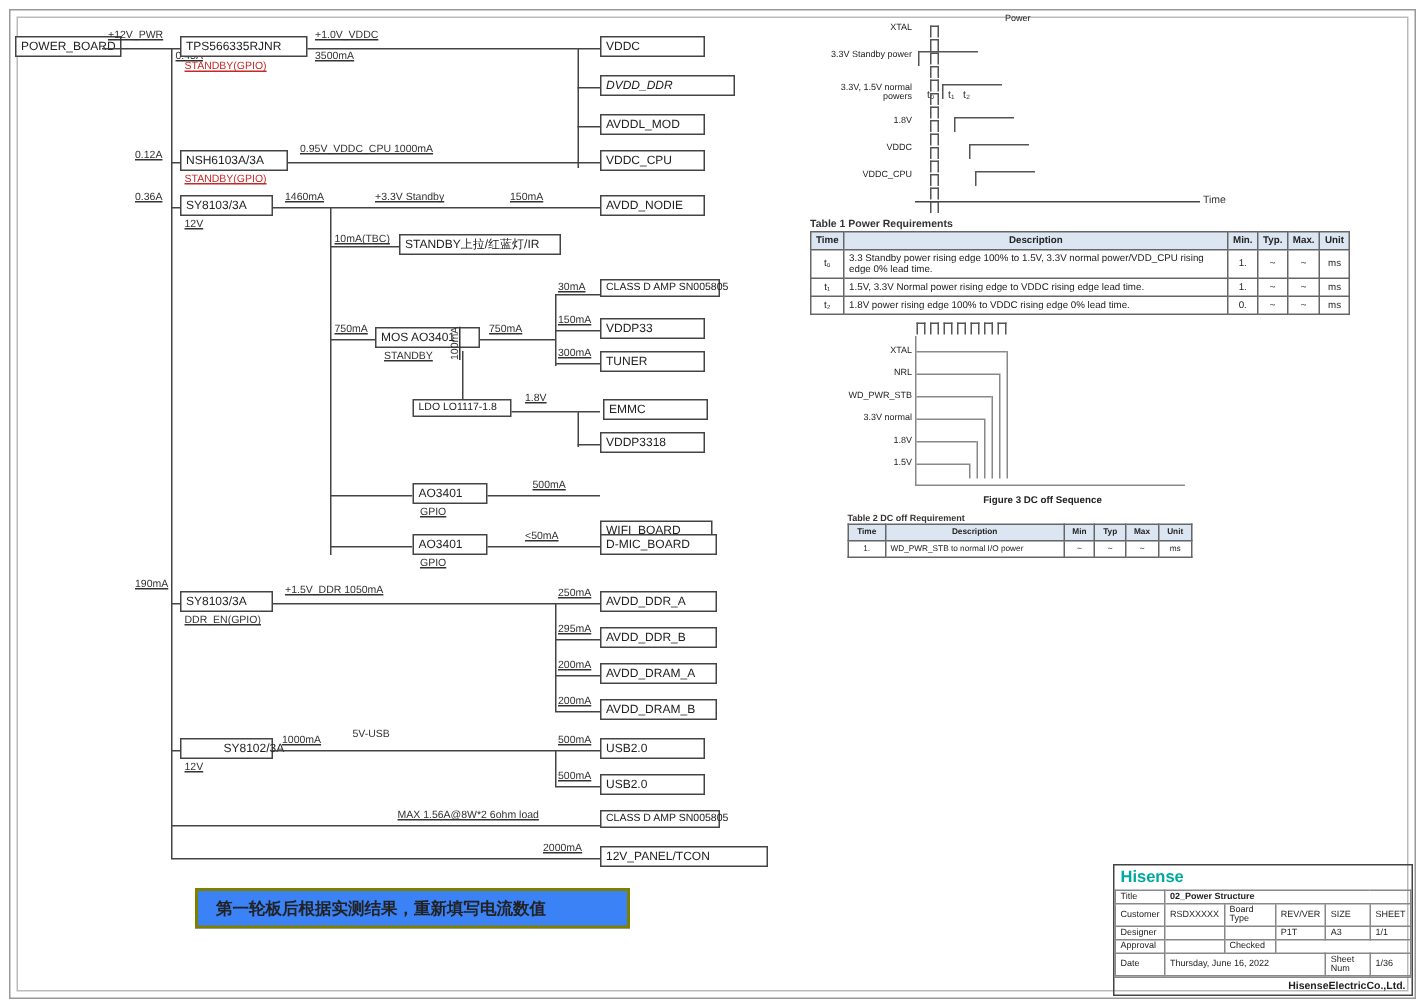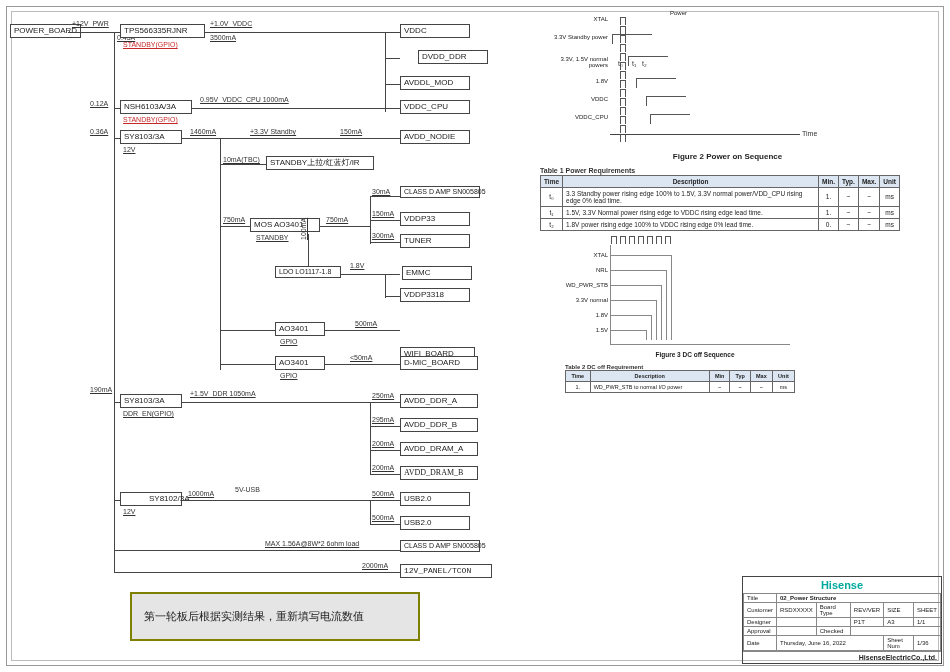--- a/index.html
+++ b/index.html
@@ -51,24 +51,24 @@
     background:#444;
   }
   .line-v {
     position:absolute;
     width:1px;
     background:#444;
   }
   .cnote {
     position:absolute;
     border:2px solid #808000;
-    background:#e5e5e5;
-    padding:15px 12px;
+    background:#3b82f6;
+    padding:4px 12px;
     font-size:11px;
-    font-weight:normal;
+    font-weight:bold;
     color:#222;
   }
   
   .rpanel { position:absolute; left:530px; top:10px; width:395px; }
   .chart-timing {
     position:relative;
     width:260px; height:130px;
     border:none;
     margin-left:20px;
   }
@@ -153,21 +153,20 @@
   .titleblock {
     position:absolute;
     right:8px; bottom:8px;
     width:200px;
     border:1px solid #444;
     font-size:6px;
   }
   .titleblock .logo {
     color:#00a99d; font-weight:bold; font-size:11px;
     padding:2px 4px;
-    text-align:center;
   }
   .titleblock table {
     width:100%; border-collapse:collapse;
   }
   .titleblock td {
     border:1px solid #888; padding:1px 3px;
   }
   .tb-footer {
     font-size:7px; font-weight:bold; text-align:right;
     padding:2px 4px;
@@ -196,21 +195,21 @@
   </div>
   <div class="lbl u red" style="left:113px; top:31px;">STANDBY(GPIO)</div>
   <div class="lbl u" style="left:200px; top:10px;">+1.0V_VDDC</div>
   <div class="lbl u" style="left:200px; top:24px;">3500mA</div>
   <div class="line-h" style="left:195px; top:22px; width:180px;"></div>
   <div class="line-v" style="left:375px; top:22px; height:80px;"></div>
 
   <div class="line-h" style="left:375px; top:22px; width:15px;"></div>
   <div class="box" style="left:390px; top:14px; width:70px;">VDDC</div>
   <div class="line-h" style="left:375px; top:48px; width:15px;"></div>
-  <div class="box" style="left:408px; top:40px; width:70px;">DVDD_DDR</div>
+  <div class="box" style="left:390px; top:40px; width:90px;font-style:italic;">DVDD_DDR</div>
   <div class="line-h" style="left:375px; top:74px; width:15px;"></div>
   <div class="box" style="left:390px; top:66px; width:70px;">AVDDL_MOD</div>
 
   <div class="lbl u" style="left:80px; top:90px;">0.12A</div>
   <div class="line-h" style="left:104px; top:98px; width:6px;"></div>
   <div class="box" style="left:110px; top:90px; width:72px;">NSH6103A/3A</div>
   <div class="lbl u red" style="left:113px; top:106px;">STANDBY(GPIO)</div>
   <div class="lbl u" style="left:190px; top:86px;">0.95V_VDDC_CPU 1000mA</div>
   <div class="line-h" style="left:182px; top:98px; width:208px;"></div>
   <div class="box" style="left:390px; top:90px; width:70px;">VDDC_CPU</div>
@@ -288,21 +287,21 @@
   <div class="line-h" style="left:360px; top:392px; width:30px;"></div>
   <div class="box" style="left:390px; top:384px; width:78px;">AVDD_DDR_A</div>
   <div class="lbl u" style="left:362px; top:406px;">295mA</div>
   <div class="line-h" style="left:360px; top:416px; width:30px;"></div>
   <div class="box" style="left:390px; top:408px; width:78px;">AVDD_DDR_B</div>
   <div class="lbl u" style="left:362px; top:430px;">200mA</div>
   <div class="line-h" style="left:360px; top:440px; width:30px;"></div>
   <div class="box" style="left:390px; top:432px; width:78px;">AVDD_DRAM_A</div>
   <div class="lbl u" style="left:362px; top:454px;">200mA</div>
   <div class="line-h" style="left:360px; top:464px; width:30px;"></div>
-  <div class="box" style="left:390px; top:456px; width:78px;font-family:Liberation Serif, serif;">AVDD_DRAM_B</div>
+  <div class="box" style="left:390px; top:456px; width:78px;">AVDD_DRAM_B</div>
 
   <div class="line-h" style="left:104px; top:490px; width:6px;"></div>
   <div class="box" style="left:110px; top:482px; width:62px;padding-left:28px;">SY8102/3A</div>
   <div class="lbl u" style="left:113px; top:498px;">12V</div>
   <div class="lbl u" style="left:178px; top:480px;">1000mA</div>
   <div class="lbl" style="left:225px; top:476px;">5V-USB</div>
   <div class="line-h" style="left:172px; top:490px; width:188px;"></div>
   <div class="line-v" style="left:360px; top:490px; height:24px;"></div>
   <div class="lbl u" style="left:362px; top:480px;">500mA</div>
   <div class="line-h" style="left:360px; top:490px; width:30px;"></div>
@@ -311,21 +310,21 @@
   <div class="line-h" style="left:360px; top:514px; width:30px;"></div>
   <div class="box" style="left:390px; top:506px; width:70px;">USB2.0</div>
 
   <div class="lbl u" style="left:255px; top:530px;">MAX 1.56A@8W*2 6ohm load</div>
   <div class="line-h" style="left:104px; top:540px; width:286px;"></div>
   <div class="box" style="left:390px; top:530px; width:80px; font-size:7px;">CLASS D AMP
 SN005805</div>
 
   <div class="lbl u" style="left:352px; top:552px;">2000mA</div>
   <div class="line-h" style="left:104px; top:562px; width:286px;"></div>
-  <div class="box" style="left:390px; top:554px; width:92px;font-family:Liberation Mono, monospace;">12V_PANEL/TCON</div>
+  <div class="box" style="left:390px; top:554px; width:112px;">12V_PANEL/TCON</div>
 
   <div class="cnote" style="left:120px; top:582px; width:290px;">第一轮板后根据实测结果，重新填写电流数值</div>
 </div>
 
 <div class="rpanel">
 
   <div style="font-size:6px; text-align:left; margin-left:140px;">Power</div>
   <div class="chart-timing">
     <div class="tl" style="top:0;">
       <span class="name">XTAL</span>
@@ -359,21 +358,20 @@
         <div class="rising" style="left:100px;"></div>
       </div>
 
     <div class="lbl" style="left:68px; top:44px;">t₀</div>
     <div class="lbl" style="left:82px; top:44px;">t₁</div>
     <div class="lbl" style="left:92px; top:44px;">t₂</div>
 
     <div class="line-h" style="left:60px; top:118px; width:190px;"></div>
     <div class="lbl" style="left:252px; top:114px;">Time</div>
   </div>
-  <div class="caption">Figure 2    Power on Sequence</div>
 
   <div class="lbl" style="position:static; margin-left:10px; font-weight:bold; font-size:7px;">Table 1   Power Requirements</div>
   <table class="req">
     <tbody>
         <tr>
       <th>Time</th>
       <th>Description</th>
       <th>Min.</th>
       <th>Typ.</th>
       <th>Max.</th>

